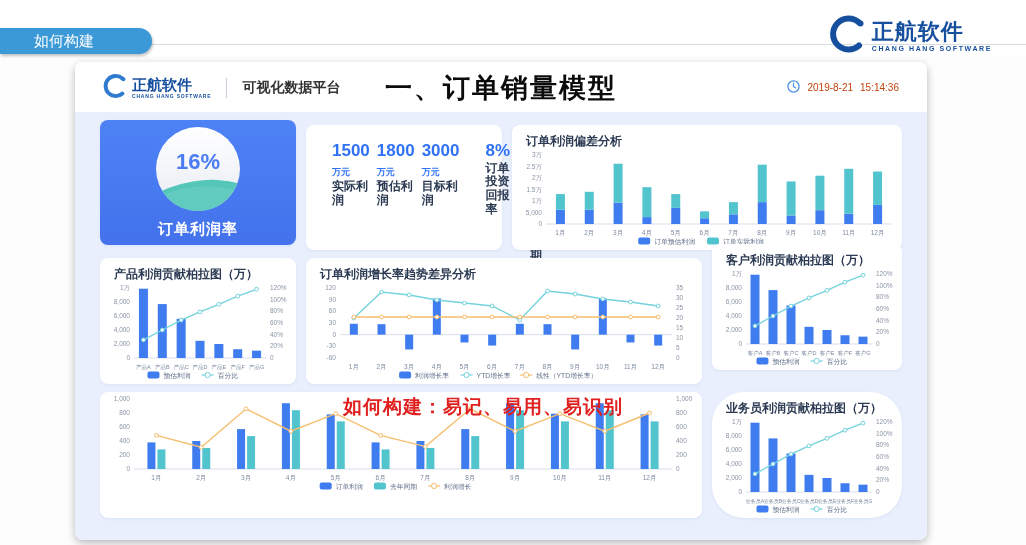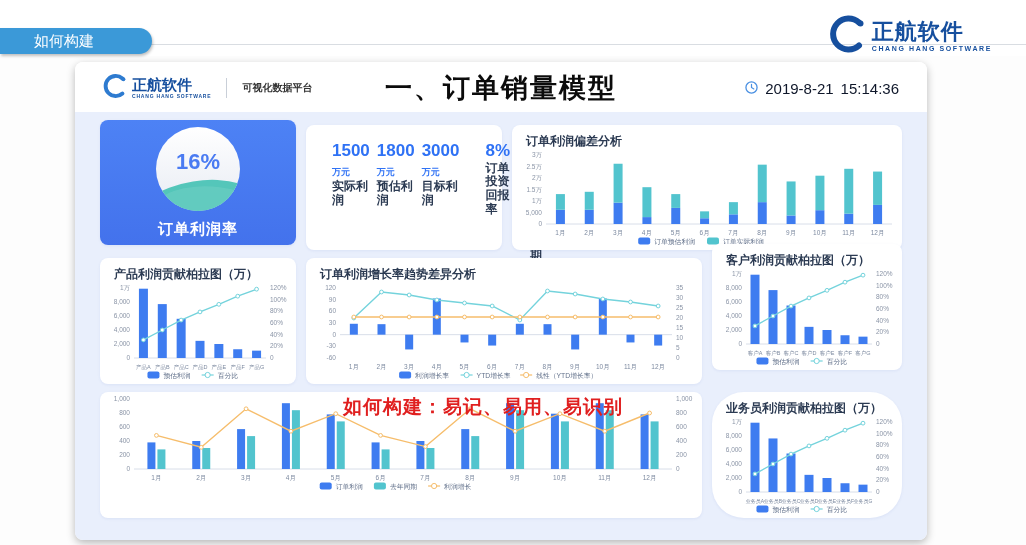--- a/index.html
+++ b/index.html
@@ -17,25 +17,25 @@
   .brand-name{color:#164f9e;font-size:22px;font-weight:bold;letter-spacing:1px;}
   .brand-sub{color:#164f9e;font-size:7px;letter-spacing:1.6px;margin-top:2px;font-weight:bold;}
   
   .card{position:absolute;left:75px;top:62px;width:852px;height:478px;background:#fff;
         border-radius:8px;box-shadow:0 3px 8px rgba(0,0,0,.28);overflow:hidden;}
   .card-header{position:absolute;left:0;top:0;width:100%;height:50px;background:#fff;}
   .hdr-logo{position:absolute;left:26px;top:11px;display:flex;align-items:center;gap:5px;}
   .hdr-name{color:#164f9e;font-size:15px;font-weight:bold;line-height:1;}
   .hdr-sub{color:#164f9e;font-size:5px;letter-spacing:.8px;margin-top:2px;font-weight:bold;}
   .hdr-div{width:1px;height:20px;background:#c9cfd8;margin:0 10px;}
-  .hdr-platform{color:#333;font-size:10px;font-weight:bold;}
+  .hdr-platform{color:#333;font-size:14px;font-weight:bold;}
   .hdr-title{position:absolute;left:0;right:0;top:8px;text-align:center;
              font-size:27px;font-weight:bold;color:#0b0b0b;letter-spacing:2px;}
   .hdr-date{position:absolute;right:28px;top:18px;display:flex;align-items:center;gap:7px;
-            color:#0f172a;font-size:15px;}
+            color:#c2410c;font-size:10px;}
   .card-body{position:absolute;left:0;top:50px;width:100%;height:428px;background:#e9effc;}
   
   .panel{position:absolute;background:#fff;border-radius:8px;box-shadow:0 1px 3px rgba(90,120,200,.10);
          box-sizing:border-box;display:flex;flex-direction:column;}
   .panel-title{font-size:12px;font-weight:bold;color:#2b3a52;padding:10px 14px 0 14px;line-height:1.1;}
   .chart{flex:1;min-height:0;}
   
   .kpi{background:linear-gradient(180deg,#4d82f5,#4372ec);align-items:center;justify-content:center;
        display:flex;flex-direction:column;gap:9px;}
   .kpi-circle{width:84px;height:84px;border-radius:50%;background:linear-gradient(180deg,#ffffff,#e7ebf3);

